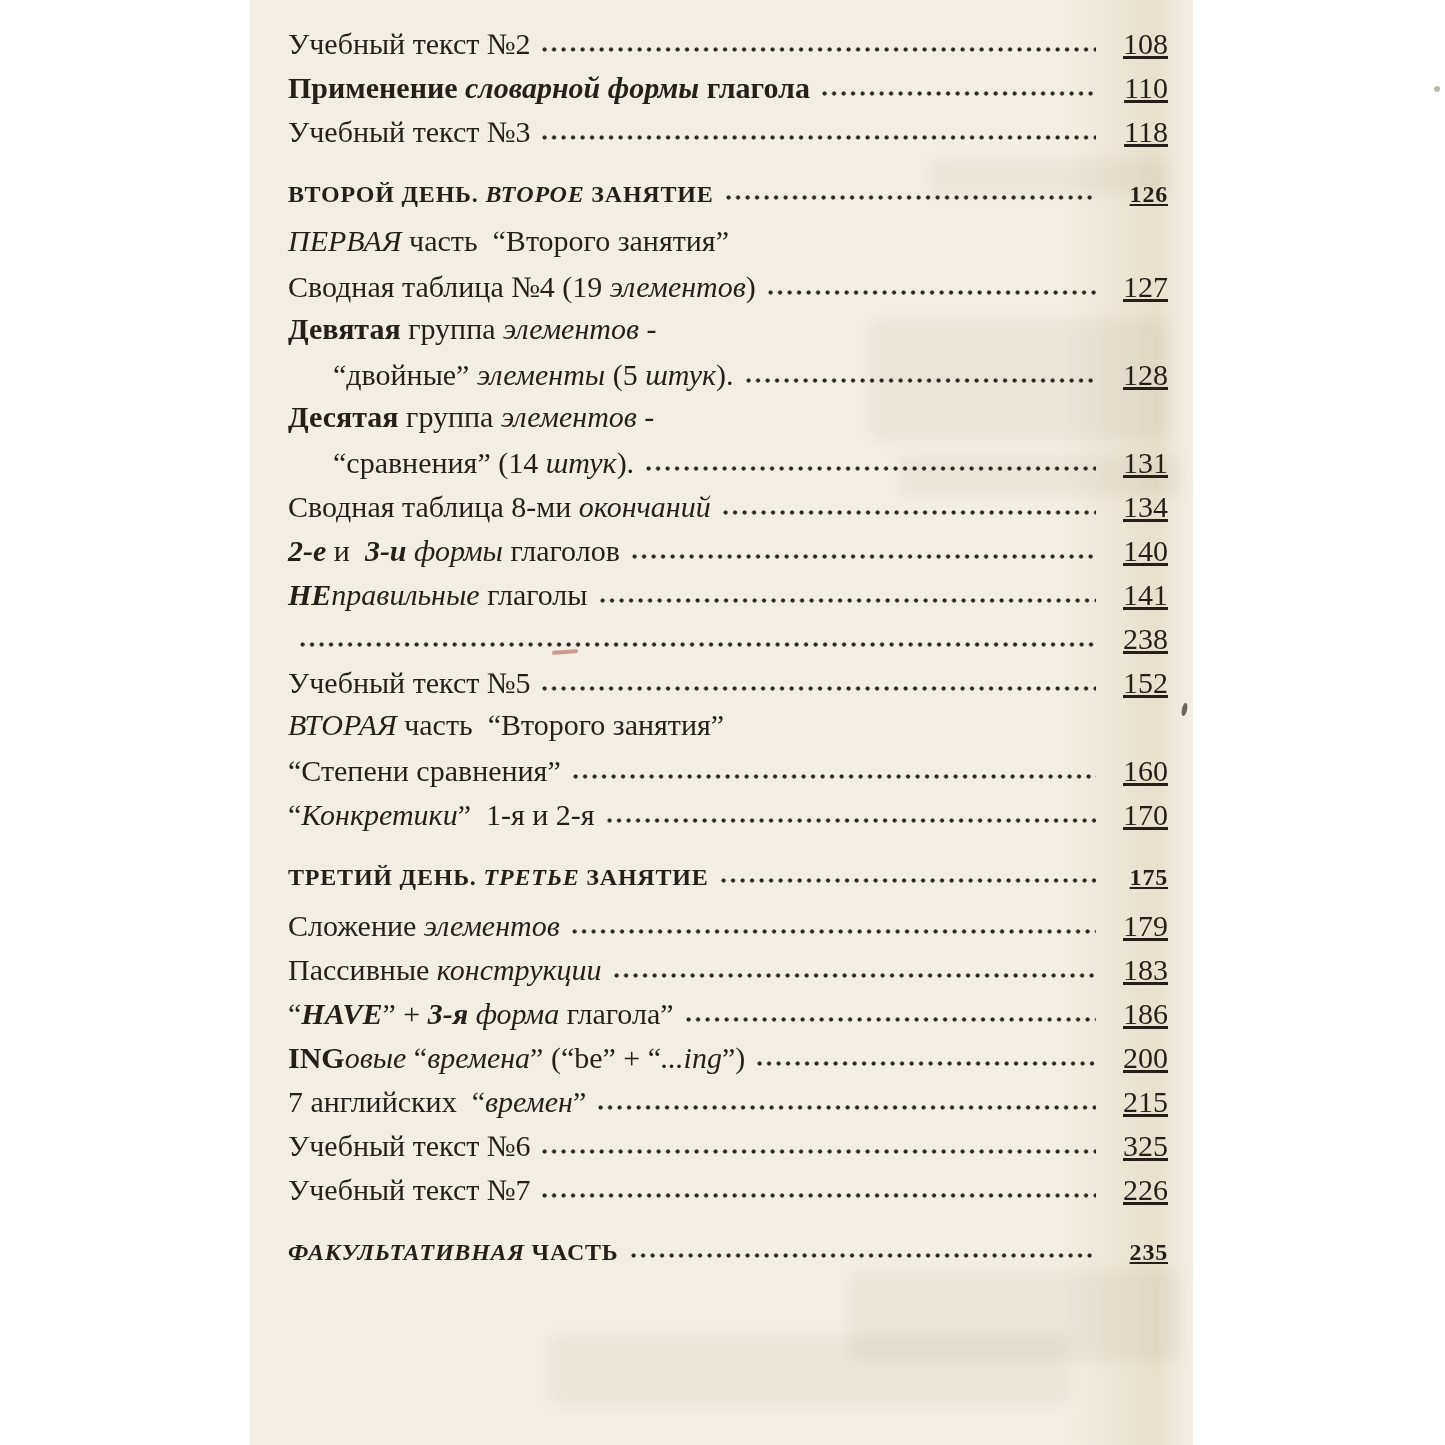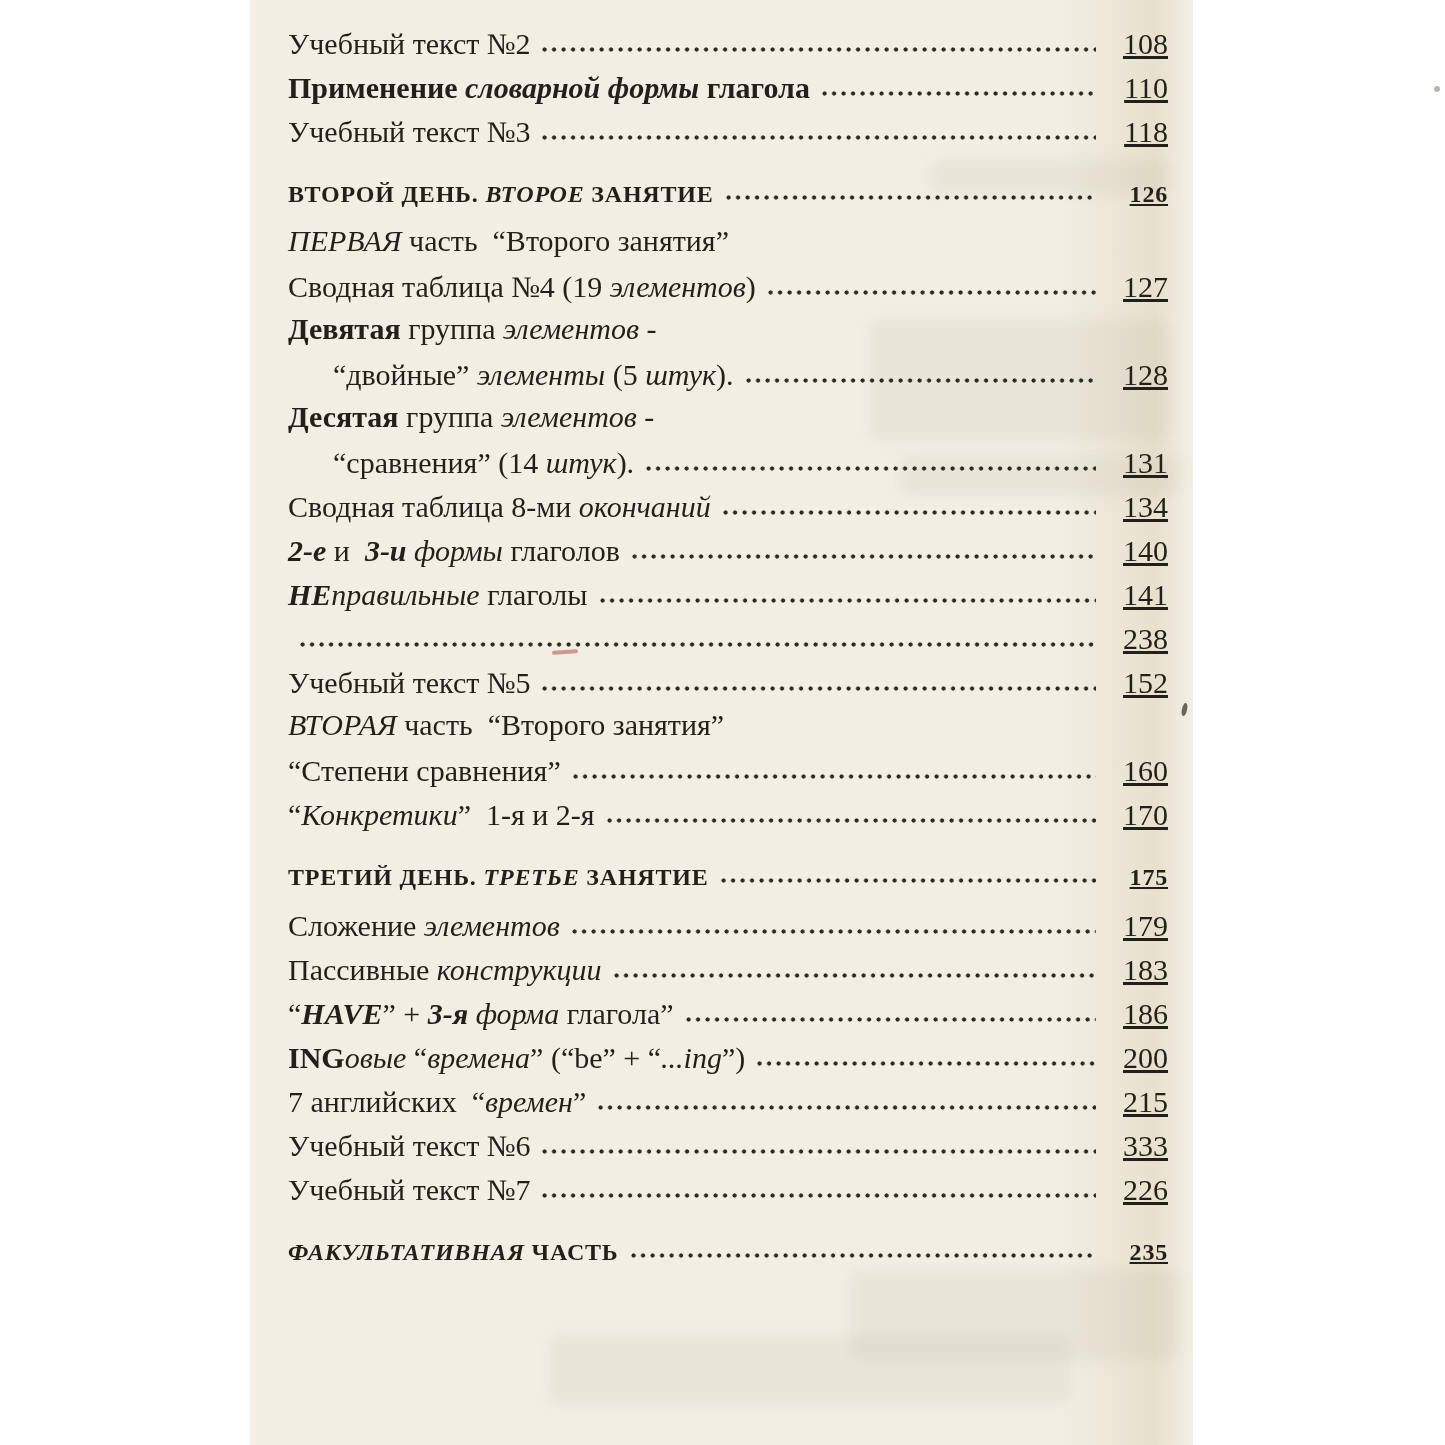--- a/index.html
+++ b/index.html
@@ -83,21 +83,21 @@
       <div class="row"><span class="title"><span>Учебный текст №5</span></span><span class="leader"></span><span class="pg">152</span></div>
       <div class="row"><span class="title"><span class="i">ВТОРАЯ </span><span>часть  “Второго занятия”</span></span></div>
       <div class="row"><span class="title"><span>“Степени сравнения”</span></span><span class="leader"></span><span class="pg">160</span></div>
       <div class="row"><span class="title"><span>“</span><span class="i">Конкретики</span><span>”  1-я и 2-я</span></span><span class="leader"></span><span class="pg">170</span></div>
       <div class="row heading"><span class="title"><span class="b">ТРЕТИЙ ДЕНЬ. </span><span class="bi">ТРЕТЬЕ </span><span class="b">ЗАНЯТИЕ</span></span><span class="leader"></span><span class="pg">175</span></div>
       <div class="row"><span class="title"><span>Сложение </span><span class="i">элементов</span></span><span class="leader"></span><span class="pg">179</span></div>
       <div class="row"><span class="title"><span>Пассивные </span><span class="i">конструкции</span></span><span class="leader"></span><span class="pg">183</span></div>
       <div class="row"><span class="title"><span>“</span><span class="bi">HAVE</span><span>” + </span><span class="bi">3-я</span><span class="i"> форма</span><span> глагола”</span></span><span class="leader"></span><span class="pg">186</span></div>
       <div class="row"><span class="title"><span class="b">ING</span><span class="i">овые</span><span> “</span><span class="i">времена</span><span>” (“be” + “</span><span class="i">...ing</span><span>”)</span></span><span class="leader"></span><span class="pg">200</span></div>
       <div class="row"><span class="title"><span>7 английских  “</span><span class="i">времен</span><span>”</span></span><span class="leader"></span><span class="pg">215</span></div>
-      <div class="row"><span class="title"><span>Учебный текст №6</span></span><span class="leader"></span><span class="pg">333</span></div>
+      <div class="row"><span class="title"><span>Учебный текст №6</span></span><span class="leader"></span><span class="pg">325</span></div>
       <div class="row"><span class="title"><span>Учебный текст №7</span></span><span class="leader"></span><span class="pg">226</span></div>
       <div class="row heading"><span class="title"><span class="bi">ФАКУЛЬТАТИВНАЯ </span><span class="b">ЧАСТЬ</span></span><span class="leader"></span><span class="pg">235</span></div>
     </div>
 </div>
 
 <div class="speck-red"></div>
 <div class="speck-comma"></div>
 <div class="speck-dot"></div>
 
 </body></html>

